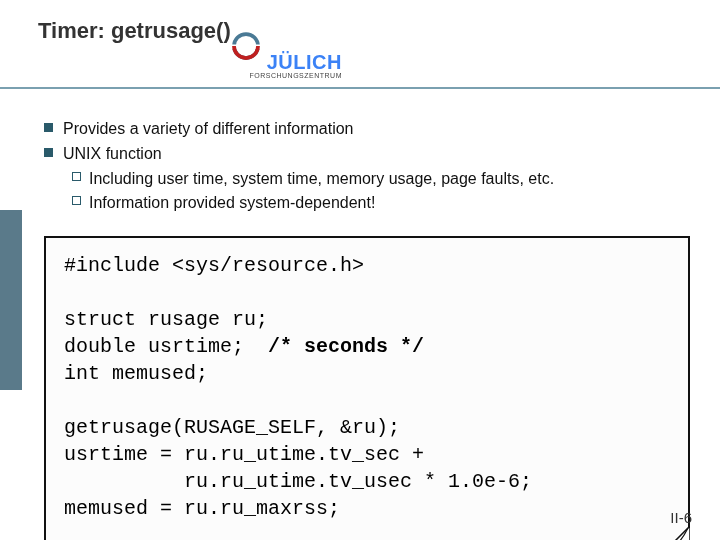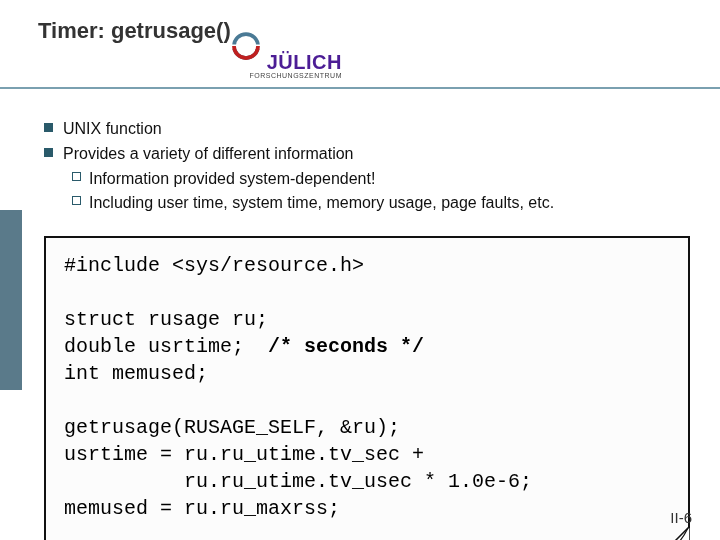--- a/index.html
+++ b/index.html
@@ -38,21 +38,21 @@
     align-items: center;
     gap: 6px;
   }
   .logo-mark {
     width: 30px; height: 30px;
   }
   .logo-text {
     font-size: 20px;
     font-weight: bold;
     letter-spacing: 0.5px;
-    color: #4c1d95;
+    color: #3b82f6;
     margin-top: 33px;
   }
   .logo-sub {
     font-size: 7px;
     letter-spacing: 0.5px;
     color: #444;
     margin-top: -2px;
   }
   .content {
     padding: 28px 30px 0 44px;
@@ -129,34 +129,34 @@
       </svg>
       <span class="logo-text">JÜLICH</span>
     </div>
     <span class="logo-sub">FORSCHUNGSZENTRUM</span>
   </div>
 </div>
 
 <div class="content">
   <div class="b1">
     <span class="sq-filled"></span>
-    <span>UNIX function</span>
+    <span>Provides a variety of different information</span>
   </div>
   <div class="b1">
     <span class="sq-filled"></span>
-    <span>Provides a variety of different information</span>
+    <span>UNIX function</span>
   </div>
   <div class="sub">
     <div class="b2">
       <span class="sq-open"></span>
-      <span>Information provided system-dependent!</span>
+      <span>Including user time, system time, memory usage, page faults, etc.</span>
     </div>
     <div class="b2">
       <span class="sq-open"></span>
-      <span>Including user time, system time, memory usage, page faults, etc.</span>
+      <span>Information provided system-dependent!</span>
     </div>
   </div>
 </div>
 
 <div class="codebox"><span>#include &lt;sys/resource.h&gt;</span>
 
 <span>struct rusage ru;</span>
 <span>double usrtime;  </span><span class="bold">/* seconds */</span>
 <span>int memused;</span>
 

